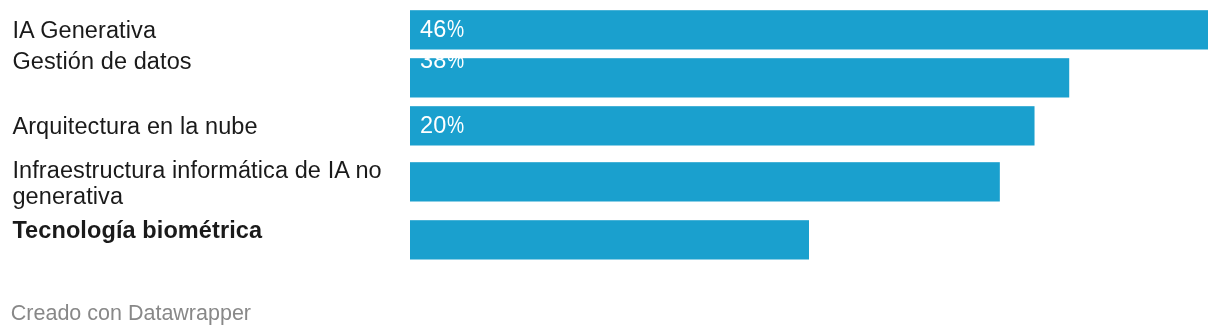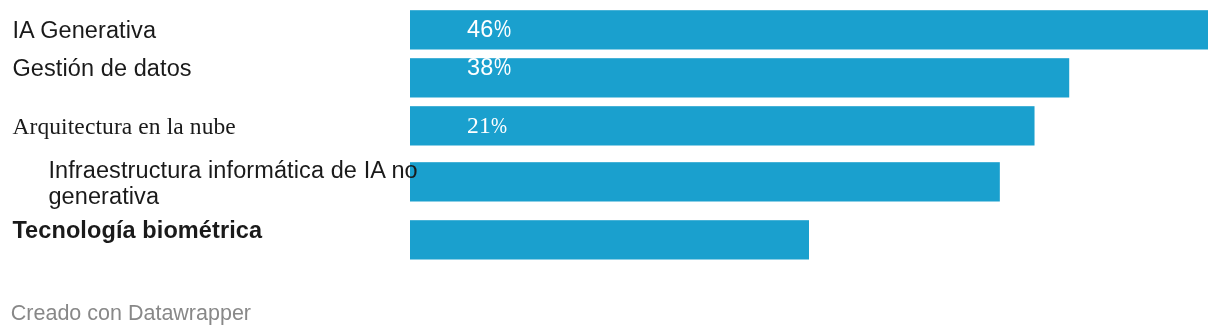--- a/index.html
+++ b/index.html
@@ -37,49 +37,48 @@
 
   
   .bar-row {
     position: absolute;
     left: 0;
     width: 1220px;
     height: 39.3px;
   }
   .bar-row[data-row="0"] { top: 10.2px; }
   .bar-row[data-row="1"] { top: 58.2px; }
-  .bar-row[data-row="2"] { top: 106.2px; font-family: Liberation Serif, serif; }
+  .bar-row[data-row="2"] { top: 106.2px; }
   .bar-row[data-row="3"] { top: 162.2px; }
   .bar-row[data-row="4"] { top: 220.2px; }
 
   .bar-label {
     position: absolute;
     transform: translateZ(0);
     left: 12.4px;
     top: 6.65px;          
     width: 382px;
     color: #1a1a1a;
     font-size: 23.5px;
     line-height: 26px;
     letter-spacing: 0.1px;
     text-align: left;
   }
-  .bar-row[data-lines="2"] > .bar-label { top: -4.85px; margin-left: 36px; }
+  .bar-row[data-lines="2"] > .bar-label { top: -4.85px; }
 
   .bar-value {
     position: absolute;
     transform: translateZ(0);
     left: 419.9px;
     top: 0;
     line-height: 39.3px;
     color: #ffffff;
     font-size: 23.5px;
     white-space: nowrap;
     letter-spacing: 0.4px;
-    margin-left: 47px;
   }
   
   .bar-value .suffix {
     display: inline-block;
     transform: scaleX(0.82);
     transform-origin: left center;
     margin-right: -3.3px;
   }
 
   .footer {
@@ -105,28 +104,28 @@
     <rect class="bar" data-row="2" x="410" y="106.2" height="39.3" width="624.5217391304349" fill="#1aa0ce"></rect>
     <rect class="bar" data-row="3" x="410" y="162.2" height="39.3" width="589.8260869565217" fill="#1aa0ce"></rect>
     <rect class="bar" data-row="4" x="410" y="220.2" height="39.3" width="399.00000000000006" fill="#1aa0ce"></rect>
   </svg>
 
   <div class="bar-row" data-row="0" data-lines="1" style="top: 10px; height: 43px;">
     <div class="bar-label">IA Generativa</div>
     <div class="bar-value"><span class="number">46</span><span class="suffix">%</span></div>
   </div>
 
-  <div class="bar-row" data-row="1" data-lines="1" style="top: 48px; height: 29px;">
+  <div class="bar-row" data-row="1" data-lines="1" style="top: 41px; height: 29px;">
     <div class="bar-label">Gestión de datos</div>
     <div class="bar-value"><span class="number">38</span><span class="suffix">%</span></div>
   </div>
 
   <div class="bar-row" data-row="2" data-lines="1" style="top: 106.2px; height: 39.3px;">
     <div class="bar-label">Arquitectura en la nube</div>
-    <div class="bar-value"><span class="number">21</span><span class="suffix">%</span></div>
+    <div class="bar-value"><span class="number">20</span><span class="suffix">%</span></div>
   </div>
 
   <div class="bar-row" data-row="3" data-lines="2" style="top: 162.2px; height: 39.3px;">
     <div class="bar-label">Infraestructura informática de IA no generativa</div>
   </div>
 
   <div class="bar-row" data-row="4" data-lines="1" style="top: 210px; height: 39.3px; font-weight: bold;">
     <div class="bar-label">Tecnología biométrica</div>
   </div>
 

